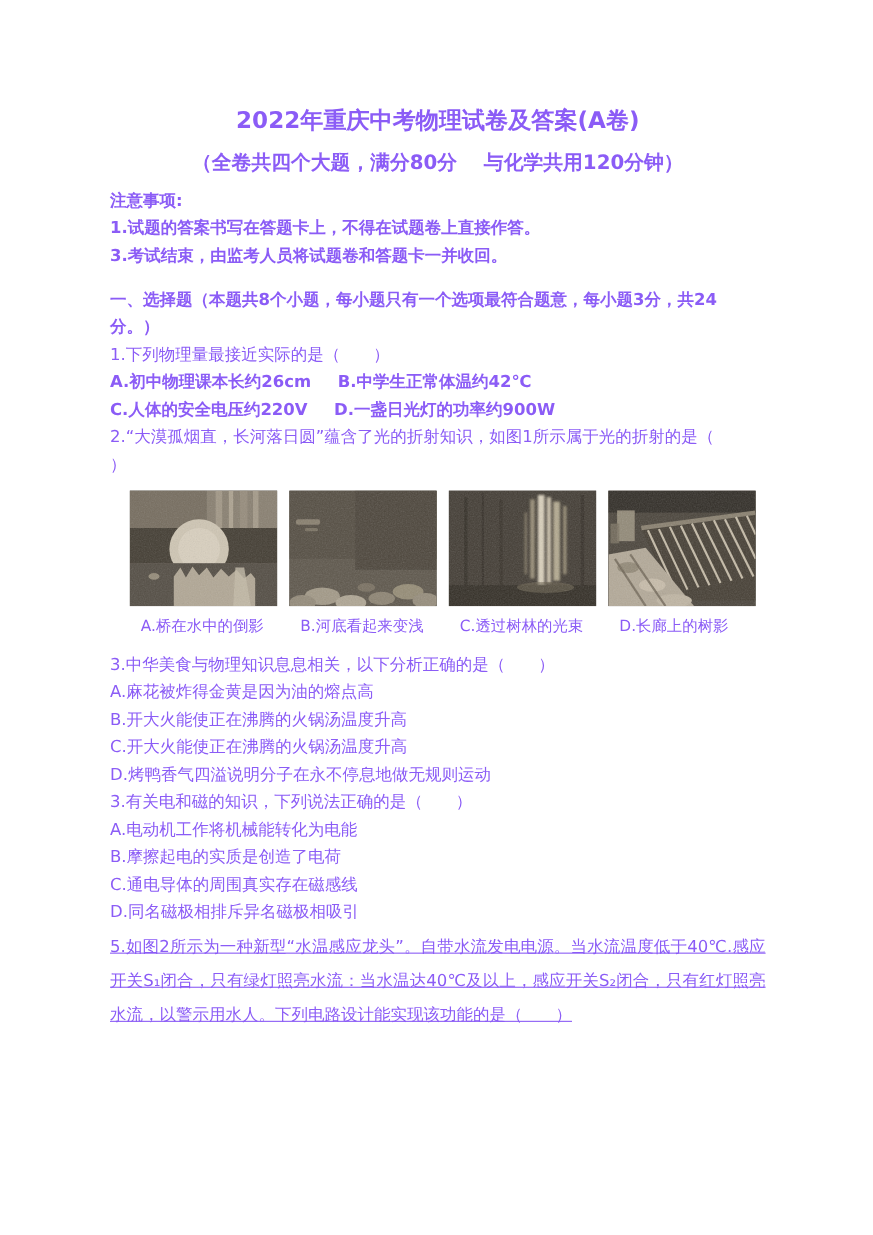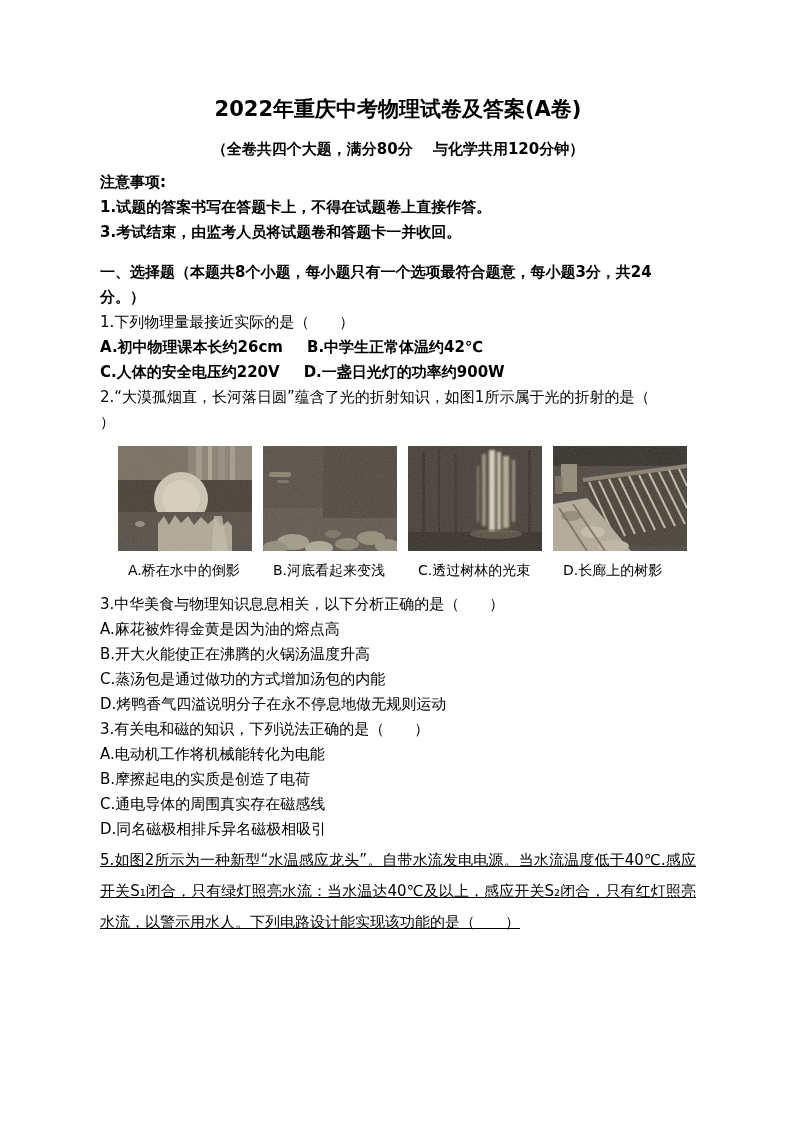--- a/index.html
+++ b/index.html
@@ -1,41 +1,41 @@
 <!DOCTYPE html>
 <html><head>
 <meta charset="utf-8">
 <style>
   html, body { margin: 0; padding: 0; background: #ffffff; }
   .page {
     position: relative;
     width: 794px;
     height: 1123px;
     background: #ffffff;
-    color: #000000;
+    color: #8b5cf6;
     font-family: "DejaVu Sans", "Liberation Sans", sans-serif;
     overflow: hidden;
   }
   .content {
     position: absolute;
     left: 100px;
     top: 94px;
     width: 596px;
   }
   .title {
     margin: 0 0 14px 0;
     text-align: center;
     font-size: 21px;
     line-height: 30px;
     font-weight: bold;
   }
   .subtitle {
     margin: 0 0 10px 0;
     text-align: center;
-    font-size: 15px;
+    font-size: 18px;
     line-height: 22px;
     font-weight: bold;
   }
   .line {
     margin: 0;
     font-size: 15px;
     line-height: 25px;
   }
   .bold { font-weight: bold; }
   .formula-line { line-height: 27px; }
@@ -249,21 +249,21 @@
           <figcaption>D.长廊上的树影</figcaption>
         </figure>
 
       </div>
     </div>
 
     <div class="q-block q3-top">
       <p class="line">3.中华美食与物理知识息息相关，以下分析正确的是（　　）</p>
       <p class="line">A.麻花被炸得金黄是因为油的熔点高</p>
       <p class="line">B.开大火能使正在沸腾的火锅汤温度升高</p>
-      <p class="line">C.蒸汤包是通过做功的方式增加汤包的内能</p>
+      <p class="line">C.开大火能使正在沸腾的火锅汤温度升高</p>
       <p class="line">D.烤鸭香气四溢说明分子在永不停息地做无规则运动</p>
     </div>
 
     <div class="q-block">
       <p class="line">3.有关电和磁的知识，下列说法正确的是（　　）</p>
       <p class="line">A.电动机工作将机械能转化为电能</p>
       <p class="line">B.摩擦起电的实质是创造了电荷</p>
       <p class="line">C.通电导体的周围真实存在磁感线</p>
       <p class="line">D.同名磁极相排斥异名磁极相吸引</p>
     </div>

